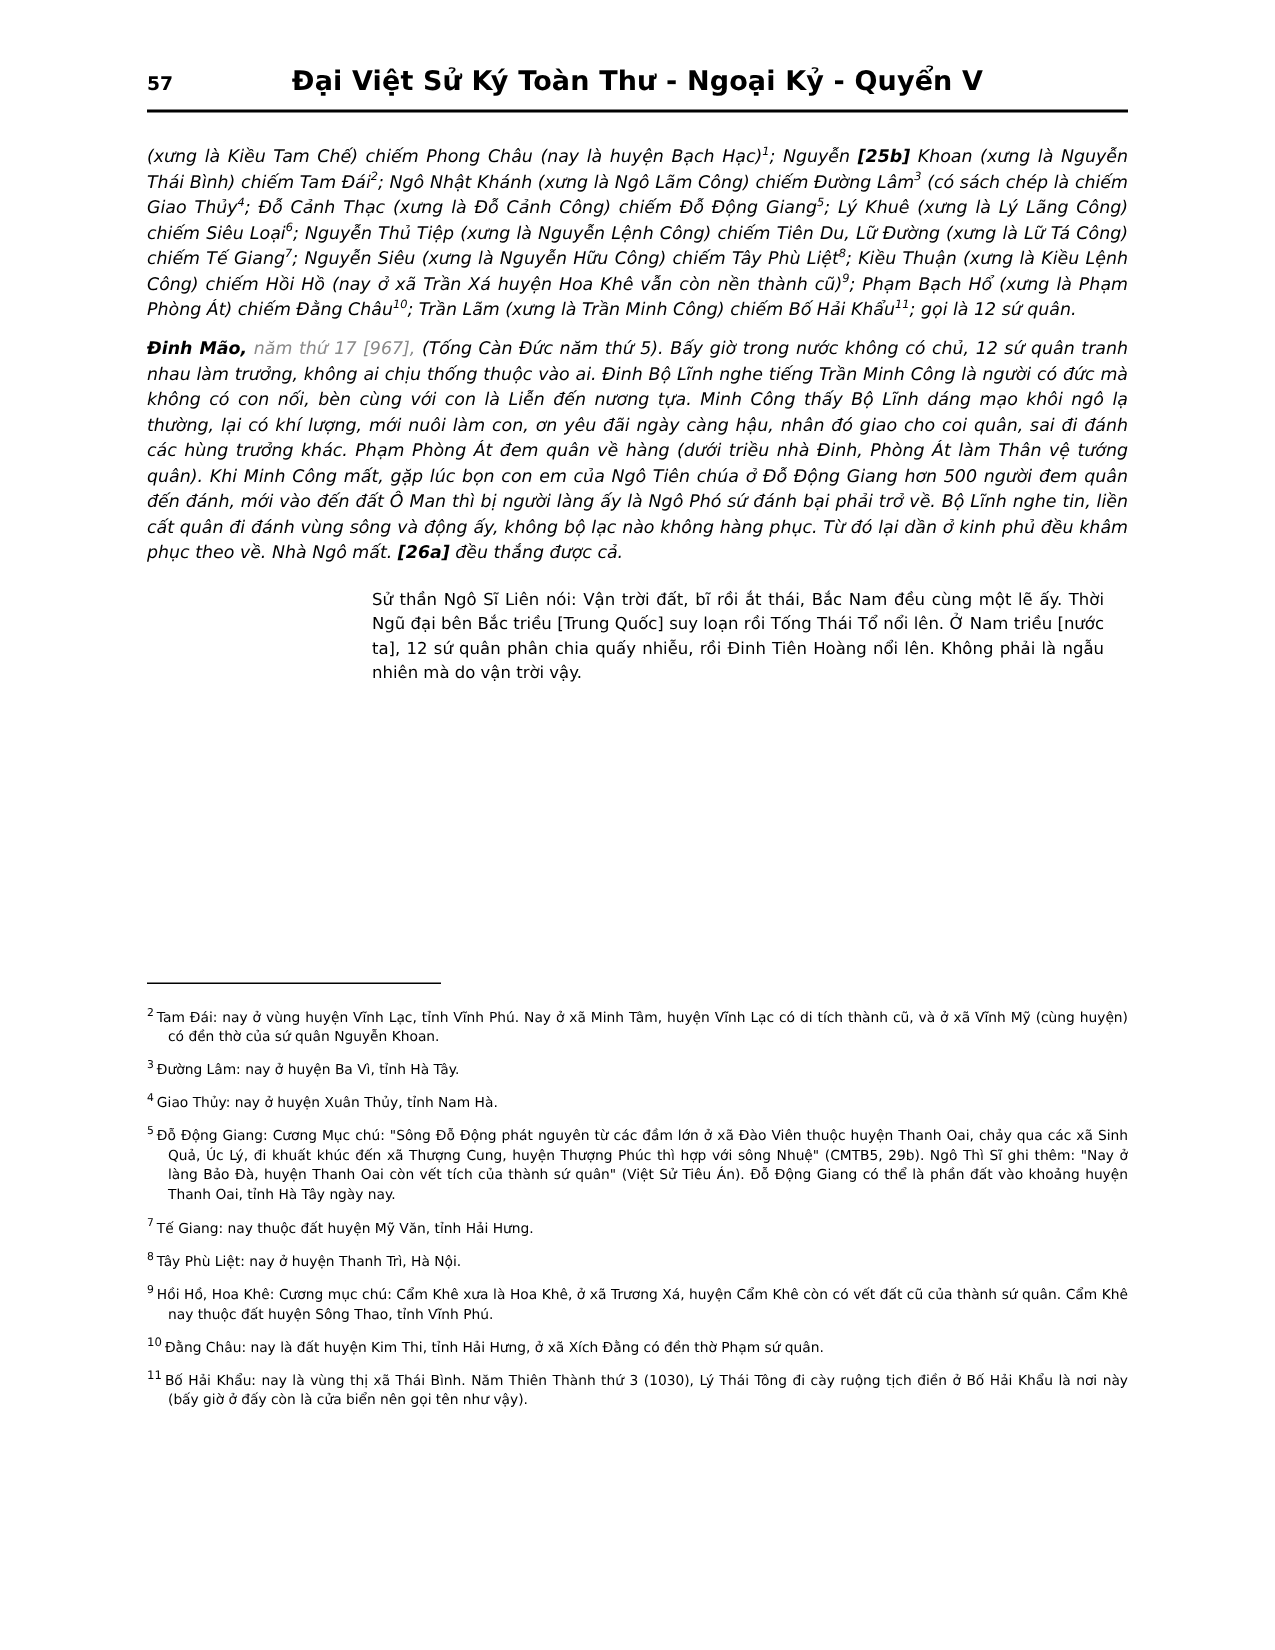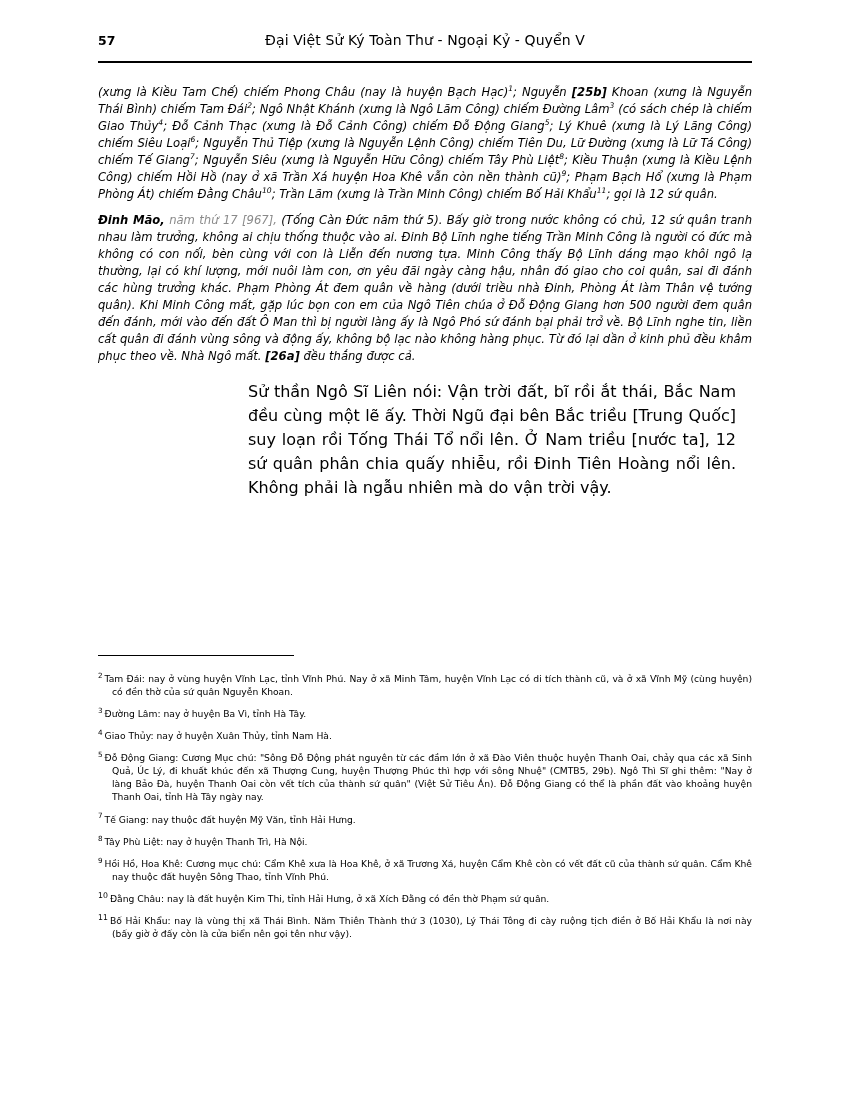--- a/index.html
+++ b/index.html
@@ -11,43 +11,43 @@
     height: 1100px;
     background: #ffffff;
     font-family: "DejaVu Sans", sans-serif;
     color: #000000;
   }
   .page {
     position: relative;
     width: 850px;
     height: 1100px;
     box-sizing: border-box;
-    padding: 32px 98px 0 98px;
+    padding: 44px 98px 0 98px;
   }
   
   .header {
     position: relative;
     height: 32px;
   }
   .header-inner {
     display: flex;
     align-items: baseline;
     height: 26px;
   }
   .page-number {
     font-size: 12.5px;
     font-weight: bold;
     width: 120px;
     text-align: left;
   }
   .header-title {
     flex: 1;
     text-align: center;
-    font-size: 14px;
-    font-weight: normal;
+    font-size: 18px;
+    font-weight: bold;
     letter-spacing: 0.1px;
     margin-left: -120px;
   }
   .header-rule {
     border-bottom: 2.2px solid #000;
     margin-top: 3px;
   }
   
   .body-block {
     margin-top: 20px;
@@ -69,21 +69,21 @@
   .bold { font-weight: bold; }
   .gray { color: #8a8a8a; }
   sup {
     font-size: 7.6px;
     vertical-align: super;
     line-height: 0;
   }
   .quote-block {
     margin: 14px 16px 0 0;
     padding-left: 150px;
-    font-size: 16px;
+    font-size: 11px;
     line-height: 1.5;
     text-align: justify;
   }
   .concl {
     margin-top: 16px;
     font-size: 11.8px;
     font-weight: bold;
     line-height: 1.5;
     text-indent: 34px;
     text-align: justify;

